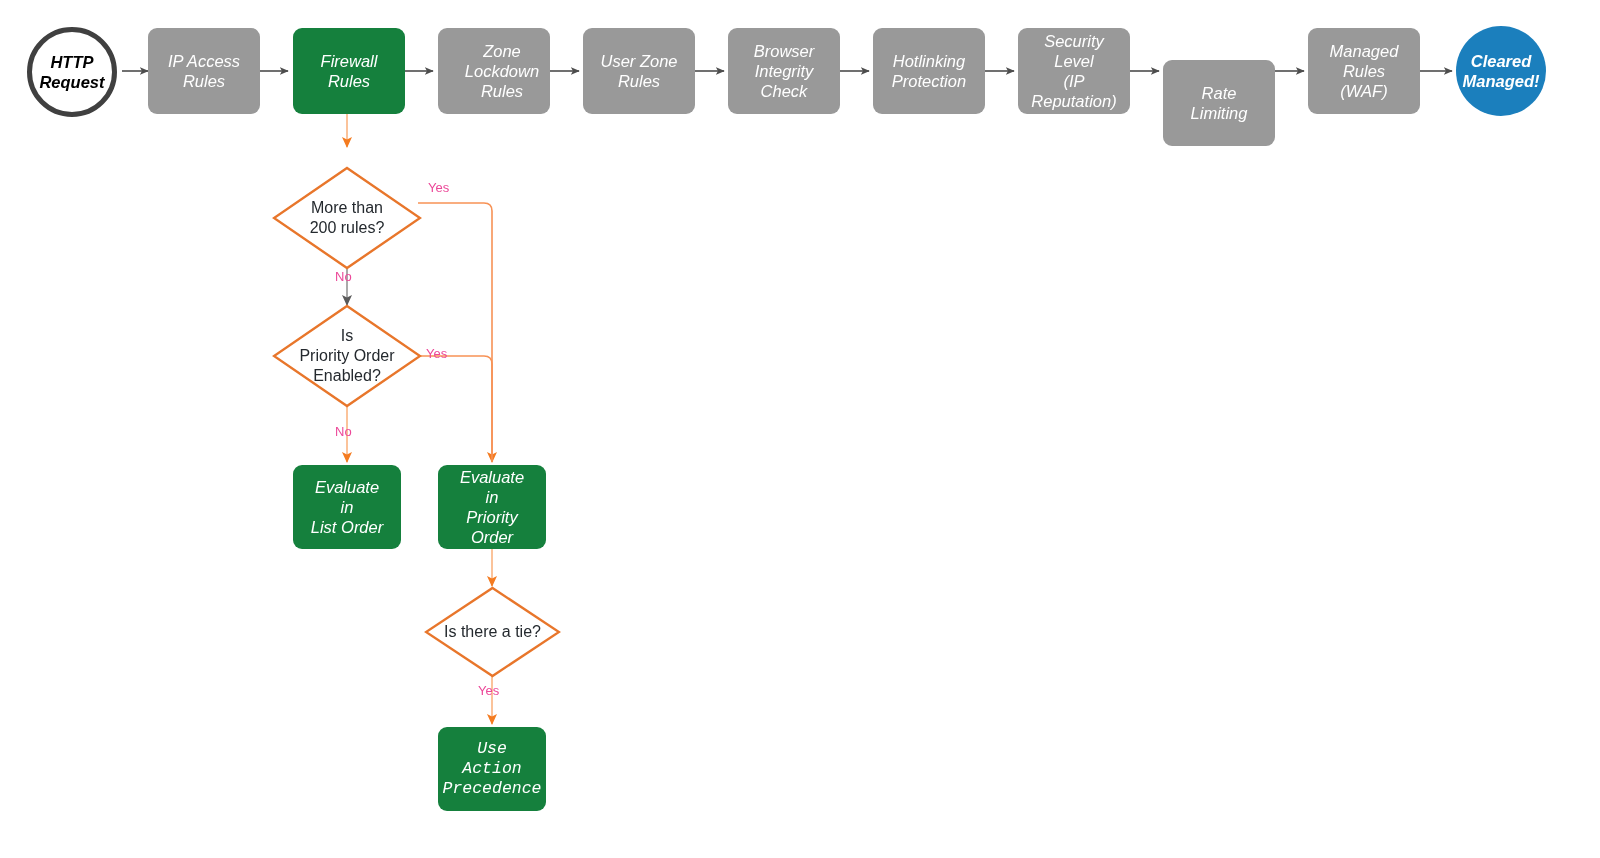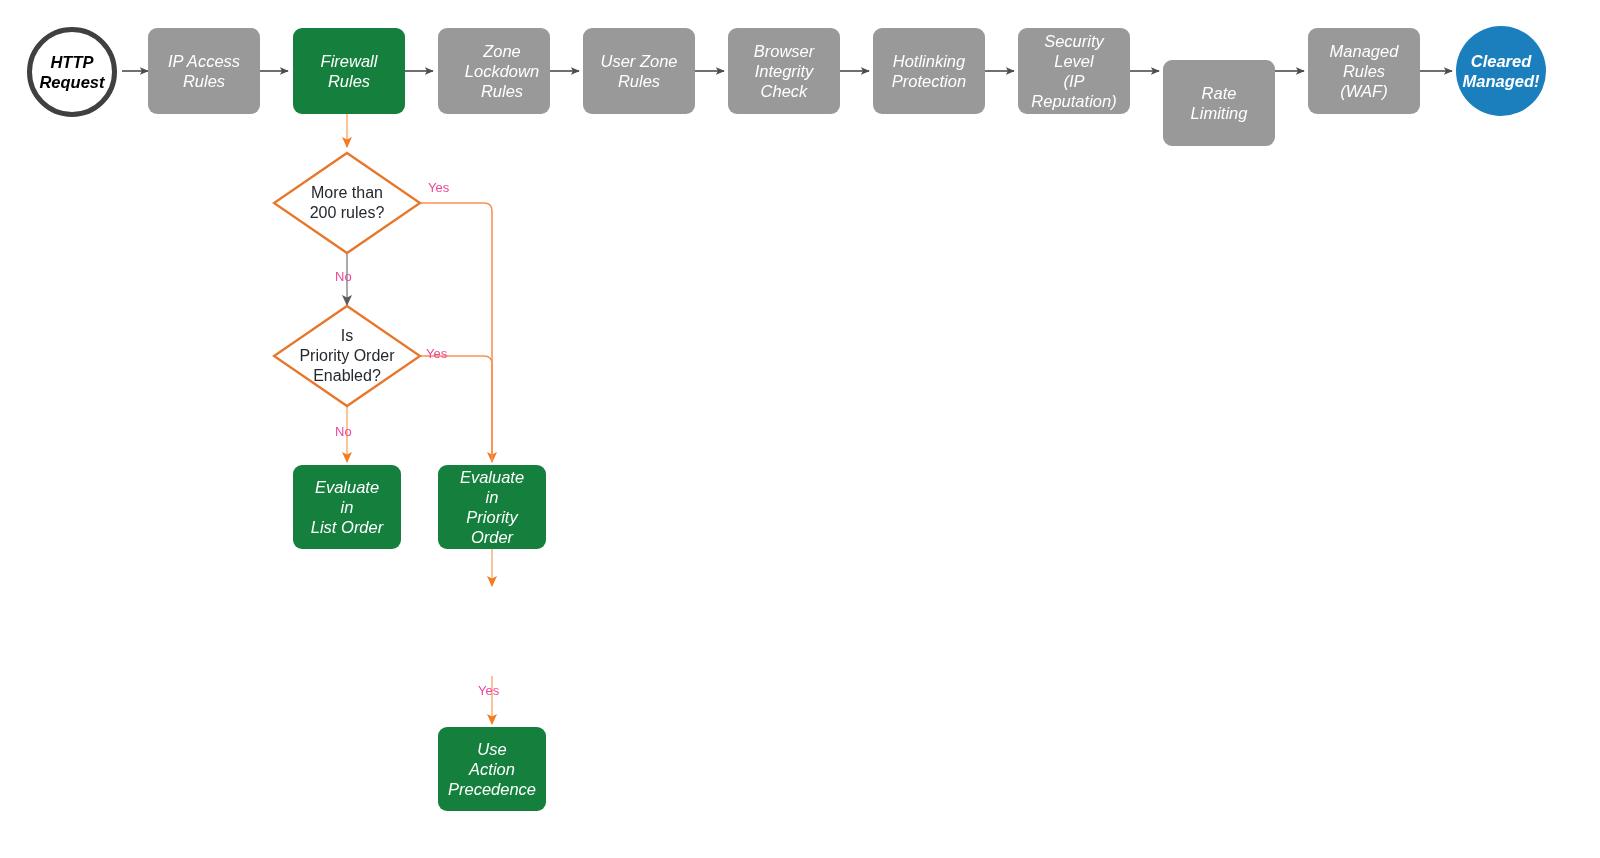--- a/index.html
+++ b/index.html
@@ -195,51 +195,57 @@
     <span>Managed
 Rules
 (WAF)</span>
   </div>
 
   <div class="node circle filled" style="left:1456px; top:26px; width:90px; height:90px;">
     <span>Cleared
 Managed!</span>
   </div>
 
-  <div class="node diamond" style="left:272px; top:151px; width:150px; height:104px;">
+  <div class="node diamond" style="left:272px; top:166px; width:150px; height:104px;">
     <svg class="dshape" viewBox="0 0 150 104" preserveAspectRatio="none">
       <polygon points="75,2 148,52 75,102 2,52" fill="#ffffff" stroke="#E8762B" stroke-width="2.4"></polygon>
     </svg>
     <span class="dlabel">More than
 200 rules?</span>
   </div>
 
   <div class="node diamond" style="left:272px; top:304px; width:150px; height:104px;">
     <svg class="dshape" viewBox="0 0 150 104" preserveAspectRatio="none">
       <polygon points="75,2 148,52 75,102 2,52" fill="#ffffff" stroke="#E8762B" stroke-width="2.4"></polygon>
     </svg>
     <span class="dlabel">Is
 Priority Order
 Enabled?</span>
   </div>
 
+  <div class="node diamond" style="left:424px; top:586px; width:137px; height:92px;">
+    <svg class="dshape" viewBox="0 0 137 92" preserveAspectRatio="none">
+      <polygon points="68.5,2 135,46 68.5,90 2,46" fill="#ffffff" stroke="#E8762B" stroke-width="2.4"></polygon>
+    </svg>
+    <span class="dlabel">Is there a tie?</span>
+  </div>
 
   <div class="node box orange" style="left:293px; top:465px; width:108px; height:84px;">
     <span>Evaluate
 in
 List Order</span>
   </div>
 
   <div class="node box orange" style="left:438px; top:465px; width:108px; height:84px;">
     <span>Evaluate
 in
 Priority Order</span>
   </div>
 
-  <div class="node box orange" style="left:438px; top:727px; width:108px; height:84px;">
+  <div class="node box orange" style="left:438px; top:727px; width:108px; height:84px;font-family:Liberation Mono, monospace;">
     <span>Use
 Action
 Precedence</span>
   </div>
 
   <div class="edge-label" style="left:428px; top:180px;">Yes</div>
 
   <div class="edge-label" style="left:335px; top:269px;">No</div>
 
   <div class="edge-label" style="left:426px; top:346px;">Yes</div>

